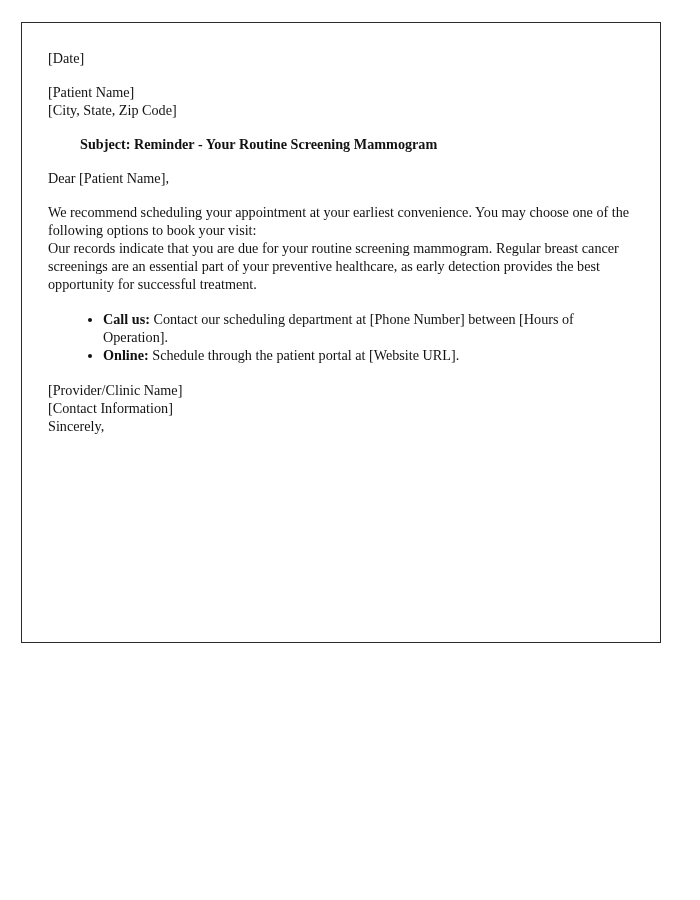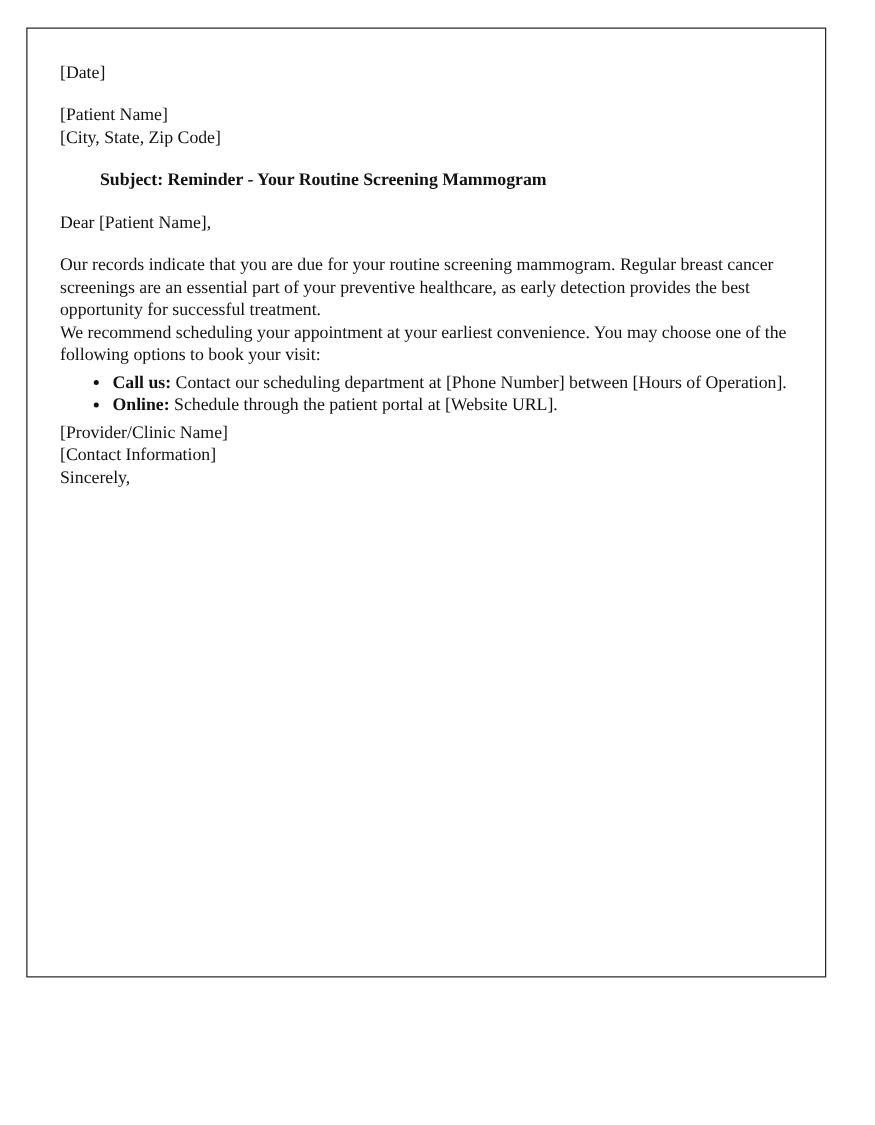--- a/index.html
+++ b/index.html
@@ -22,21 +22,21 @@
     background: #ffffff;
     overflow: hidden;
   }
 
   
   #letter-frame {
     position: absolute;
     left: 21px;
     top: 22px;
     width: 640px;
-    height: 760px;
+    height: 621px;
     border: 1px solid #2b2b2b;
     background: #ffffff;
     box-sizing: border-box;
   }
 
   #letter-body {
     position: absolute;
     left: 26px;   
     top: 26px;    
     width: 591px; 
@@ -60,21 +60,21 @@
   .line {
     display: block;
     white-space: pre;
   }
 
   .subject {
     font-weight: bold;
   }
 
   ul.options {
-    margin: 4px;
+    margin: 17px;
     padding: 0 0 0 38px;   
     list-style: disc;
   }
   ul.options li {
     margin: 0;
     padding: 0;
     line-height: 18px;
   }
   ul.options li::marker {
     font-size: 13px;
@@ -107,23 +107,23 @@
       </div>
 
       <div class="block gap-subject subject">
         <span class="line">Subject: Reminder - Your Routine Screening Mammogram</span>
       </div>
 
       <div class="block gap-salute">
         <span class="line">Dear [Patient Name],</span>
       </div>
 
+      <p class="para gap-para">We recommend scheduling your appointment at your earliest convenience. You may choose one of the following options to book your visit:</p>
+
       <p class="para gap-para">Our records indicate that you are due for your routine screening mammogram. Regular breast cancer screenings are an essential part of your preventive healthcare, as early detection provides the best opportunity for successful treatment.</p>
-
-      <p class="para gap-para">We recommend scheduling your appointment at your earliest convenience. You may choose one of the following options to book your visit:</p>
 
       <ul class="options gap-list">
         <li>
           <span class="lead">Call us:</span><span> Contact our scheduling department at [Phone Number] between [Hours of Operation].</span>
         </li>
         <li>
           <span class="lead">Online:</span><span> Schedule through the patient portal at [Website URL].</span>
         </li>
       </ul>
 

